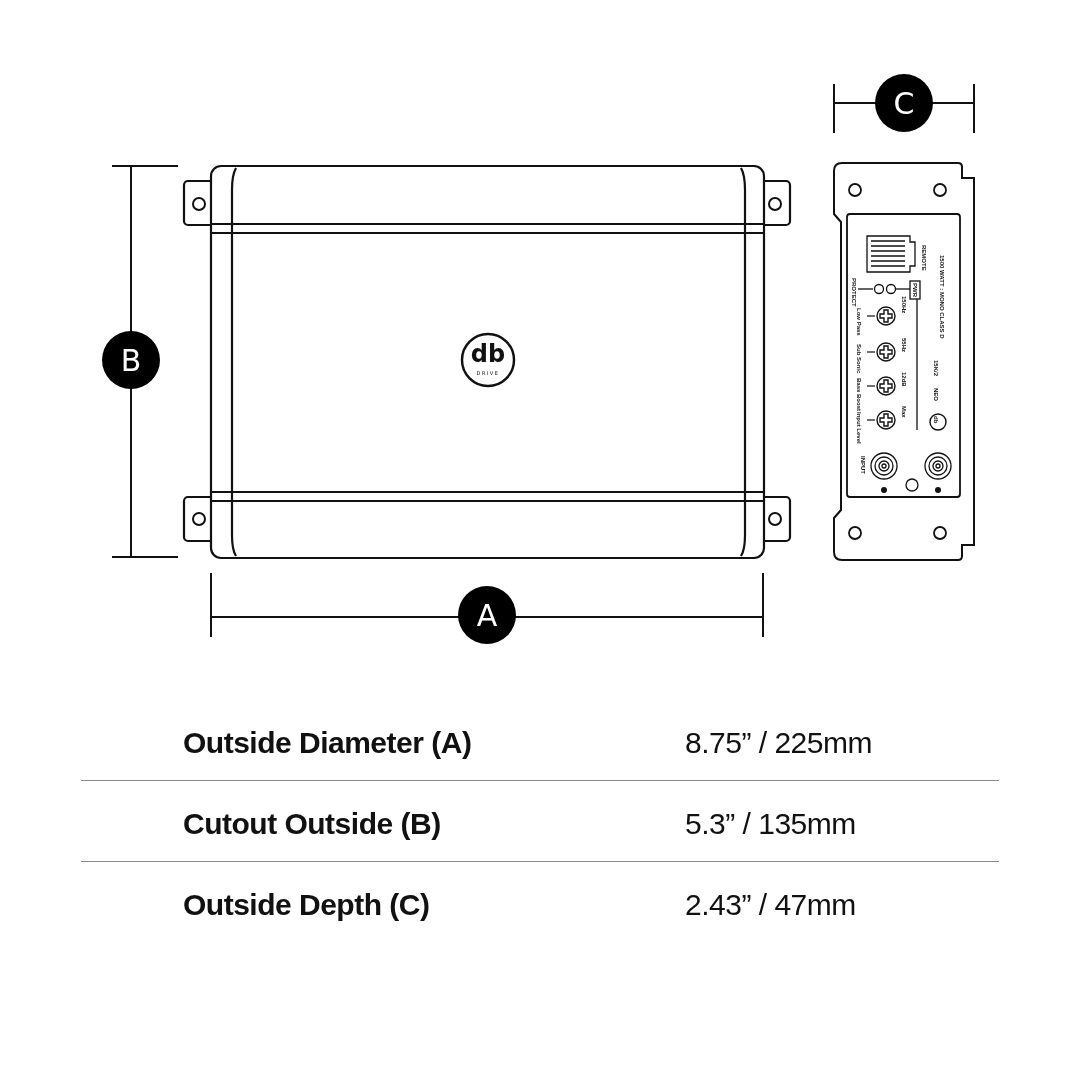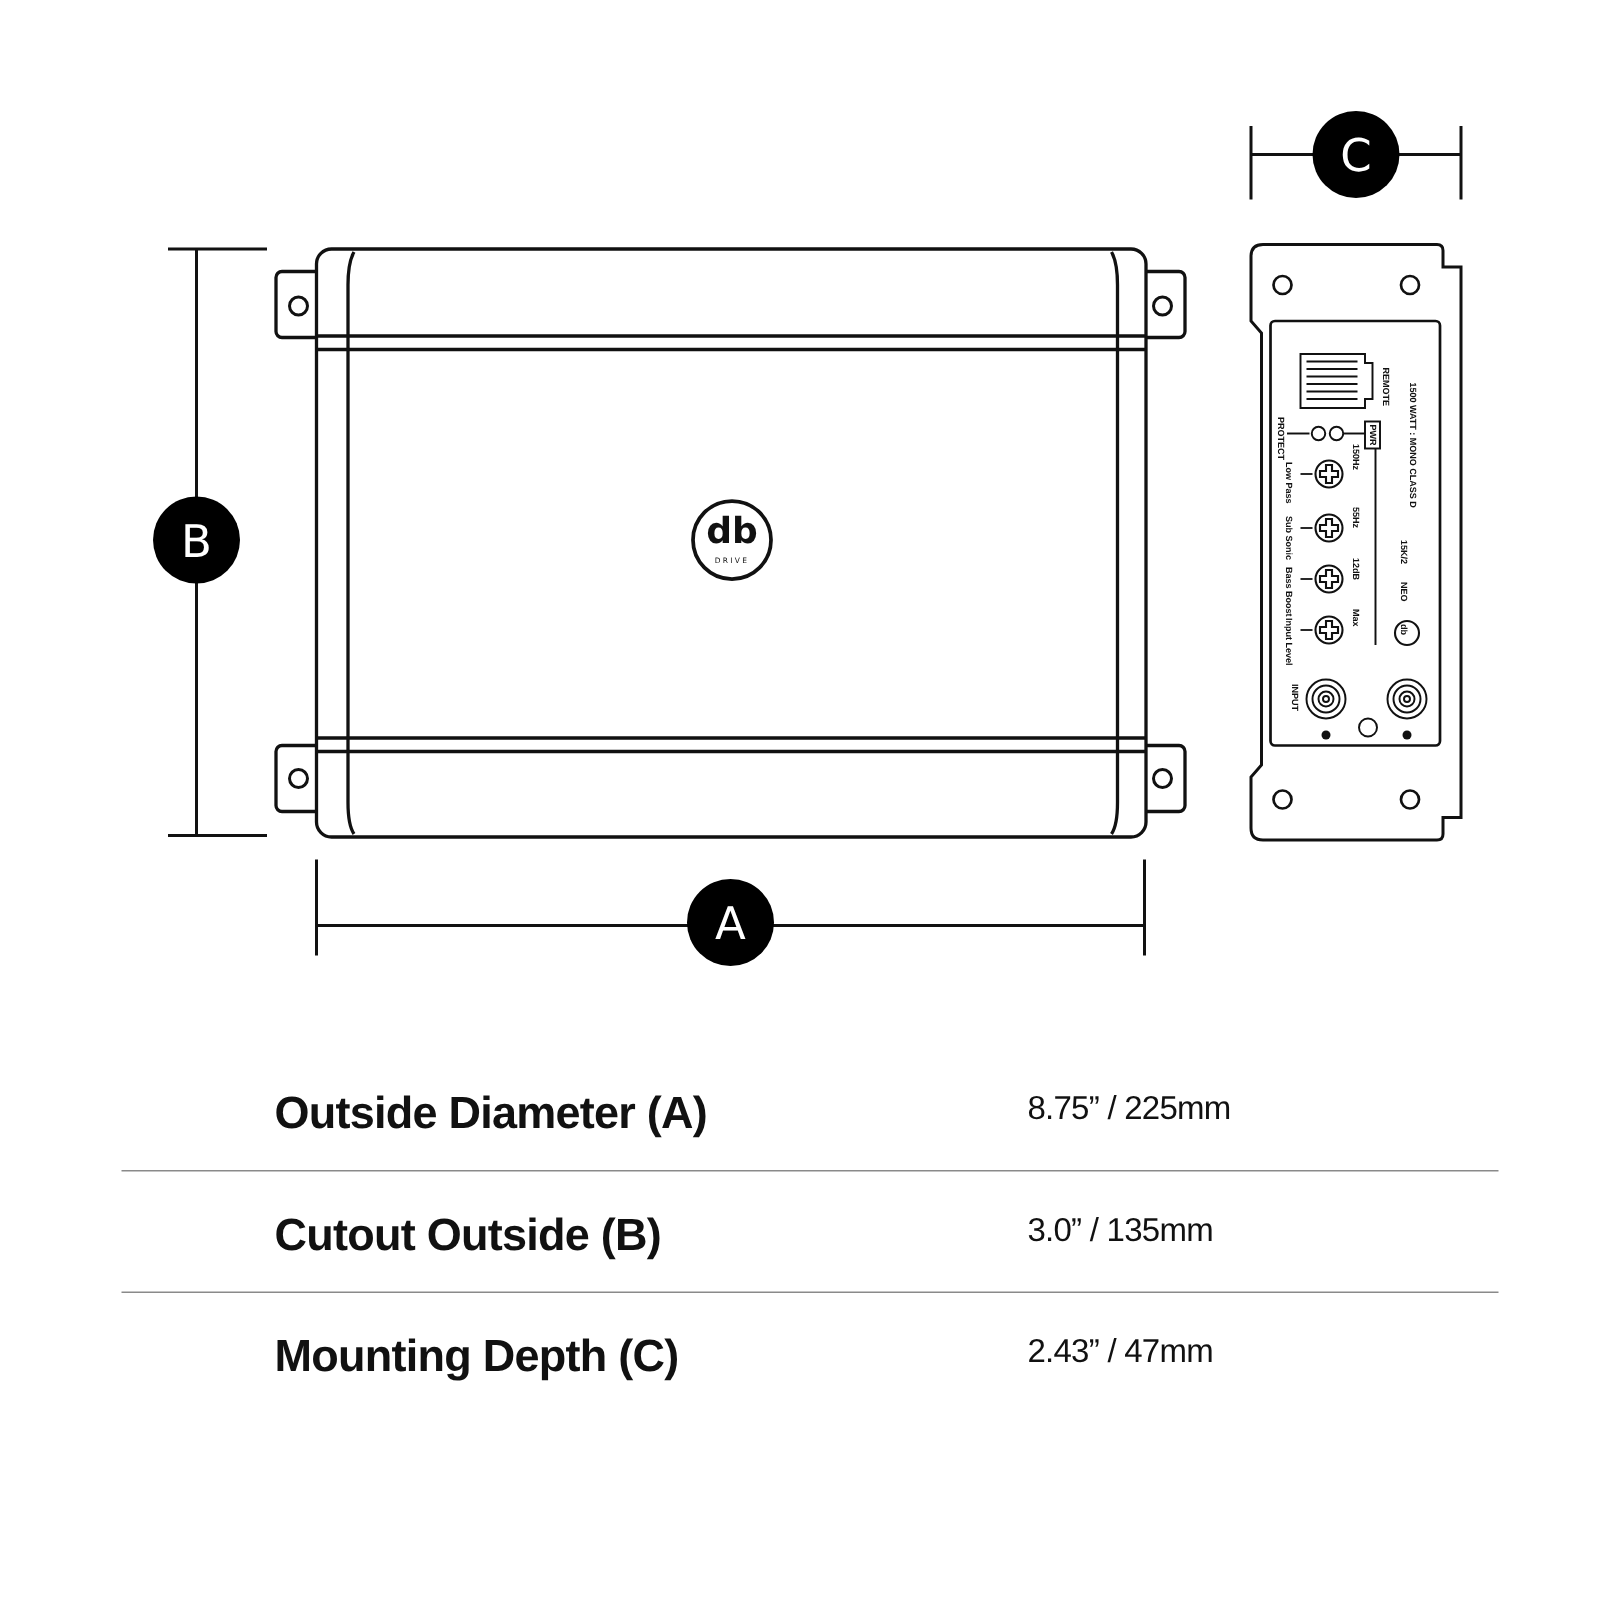--- a/index.html
+++ b/index.html
@@ -1,21 +1,21 @@
 <!DOCTYPE html>
 <html><head>
 <meta charset="utf-8">
 <style>
   html, body { margin:0; padding:0; background:#ffffff; }
   body { width:1080px; height:1080px; position:relative; overflow:hidden; font-family:"Liberation Sans", sans-serif; }
   #diagram { position:absolute; left:0; top:0; width:1080px; height:680px; }
   .specs { position:absolute; left:81px; top:700px; width:918px; }
   .spec-row { position:relative; height:80px; }
   .spec-row .label { position:absolute; left:62px; top:26px; font-size:30px; font-weight:bold; color:#111; letter-spacing:-0.5px;margin-left:40px; }
-  .spec-row .value { position:absolute; left:604px; top:26px; font-size:22px; color:#111; letter-spacing:-0.5px; }
+  .spec-row .value { position:absolute; left:604px; top:26px; font-size:30px; color:#111; letter-spacing:-0.5px; }
   .divider { height:1px; background:#8a8a8a; width:918px; }
   .badge-text { font-family:"DejaVu Sans", sans-serif; font-size:30px; fill:#fff; }
   .tiny { font-family:"Liberation Sans", sans-serif; font-size:6px; fill:#111; font-weight:bold; }
 </style>
 </head>
 <body>
 
 <svg id="diagram" viewBox="0 0 1080 680" xmlns="http://www.w3.org/2000/svg">
 
   <g stroke="#111" stroke-width="2" fill="none">
@@ -160,20 +160,20 @@
 </svg>
 
 <div class="specs">
   <div class="spec-row">
     <span class="label">Outside Diameter (A)</span>
     <span class="value">8.75” / 225mm</span>
   </div>
   <div class="divider"></div>
   <div class="spec-row">
     <span class="label">Cutout Outside (B)</span>
-    <span class="value">3.0” / 135mm</span>
+    <span class="value">5.3” / 135mm</span>
   </div>
   <div class="divider"></div>
   <div class="spec-row">
-    <span class="label">Mounting Depth (C)</span>
+    <span class="label">Outside Depth (C)</span>
     <span class="value">2.43” / 47mm</span>
   </div>
 </div>
 
 </body></html>

